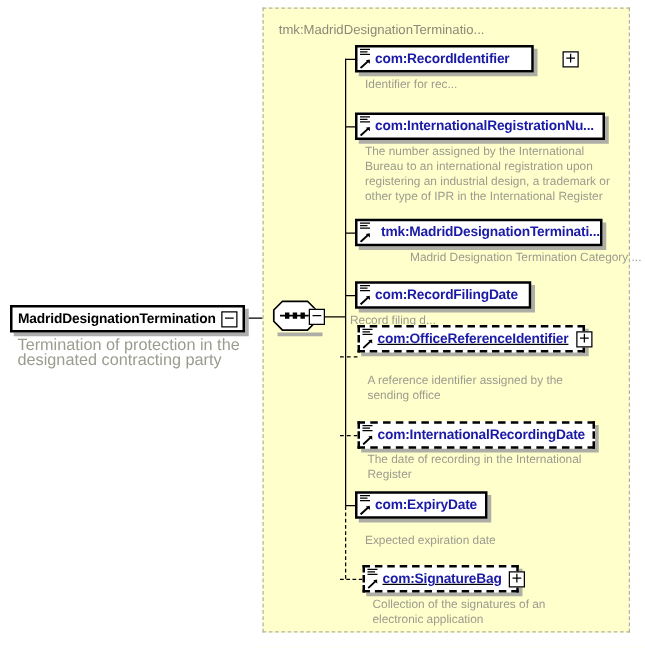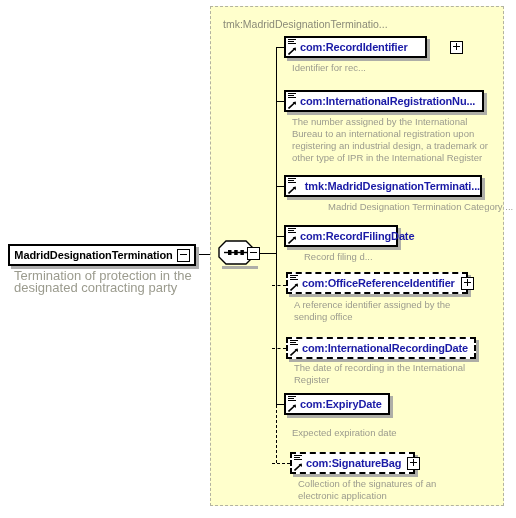--- a/index.html
+++ b/index.html
@@ -296,35 +296,35 @@
       <i></i>
     </span>
   <svg class="el-glyph-arrow" viewBox="0 0 8 8">
     <line x1="0.5" y1="7.5" x2="7" y2="1.5" stroke="#000000" stroke-width="1.6"></line>
     <polygon points="7.8,0.6 8,4 4.6,1.2" fill="#000000"></polygon>
   </svg>
   <span class="el-name">tmk:MadridDesignationTerminati...</span>
 </div>
 <div class="el-desc" style="left:292px; top:201px; width:205px;margin-left:36px;">Madrid Designation Termination Category ...</div>
 
-<div class="el-node required" style="left:284px; top:225px; width:114px;">
+<div class="el-node required" style="left:284px; top:225px; width:141px;">
   <span class="el-glyph-lines">
       <i></i>
       <i></i>
       <i></i>
     </span>
   <svg class="el-glyph-arrow" viewBox="0 0 8 8">
     <line x1="0.5" y1="7.5" x2="7" y2="1.5" stroke="#000000" stroke-width="1.6"></line>
     <polygon points="7.8,0.6 8,4 4.6,1.2" fill="#000000"></polygon>
   </svg>
   <span class="el-name">com:RecordFilingDate</span>
 </div>
-<div class="el-desc" style="left:304px; top:251px; width:200px;">Record filing d...</div>
-
-<div class="el-node optional" style="left:286px; top:272px; width:182px;">
+<div class="el-desc" style="left:280px; top:251px; width:200px;">Record filing d...</div>
+
+<div class="el-node optional" style="left:286px; top:260px; width:182px;text-decoration:underline;">
   <span class="el-glyph-lines">
       <i></i>
       <i></i>
       <i></i>
     </span>
   <svg class="el-glyph-arrow" viewBox="0 0 8 8">
     <line x1="0.5" y1="7.5" x2="7" y2="1.5" stroke="#000000" stroke-width="1.6"></line>
     <polygon points="7.8,0.6 8,4 4.6,1.2" fill="#000000"></polygon>
   </svg>
   <span class="el-name">com:OfficeReferenceIdentifier</span>
@@ -353,21 +353,21 @@
       <i></i>
     </span>
   <svg class="el-glyph-arrow" viewBox="0 0 8 8">
     <line x1="0.5" y1="7.5" x2="7" y2="1.5" stroke="#000000" stroke-width="1.6"></line>
     <polygon points="7.8,0.6 8,4 4.6,1.2" fill="#000000"></polygon>
   </svg>
   <span class="el-name">com:ExpiryDate</span>
 </div>
 <div class="el-desc" style="left:292px; top:427px; width:180px;">Expected expiration date</div>
 
-<div class="el-node optional" style="left:290px; top:452px; width:125px;">
+<div class="el-node optional" style="left:290px; top:452px; width:125px;text-decoration:underline;">
   <span class="el-glyph-lines">
       <i></i>
       <i></i>
       <i></i>
     </span>
   <svg class="el-glyph-arrow" viewBox="0 0 8 8">
     <line x1="0.5" y1="7.5" x2="7" y2="1.5" stroke="#000000" stroke-width="1.6"></line>
     <polygon points="7.8,0.6 8,4 4.6,1.2" fill="#000000"></polygon>
   </svg>
   <span class="el-name">com:SignatureBag</span>

